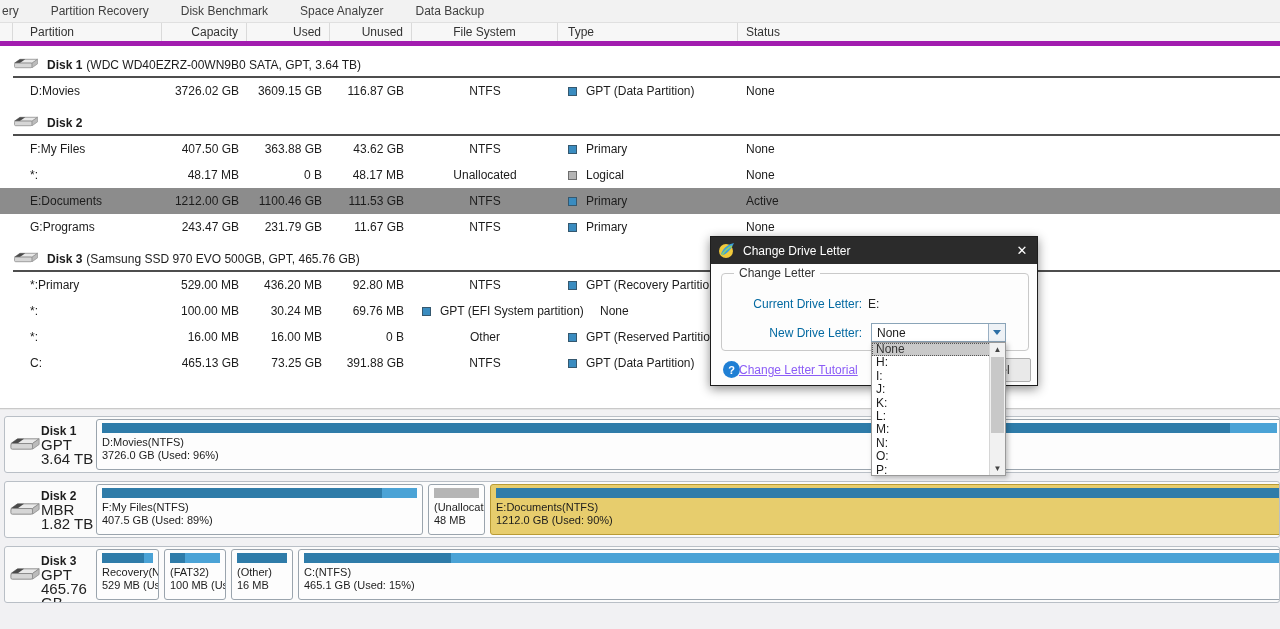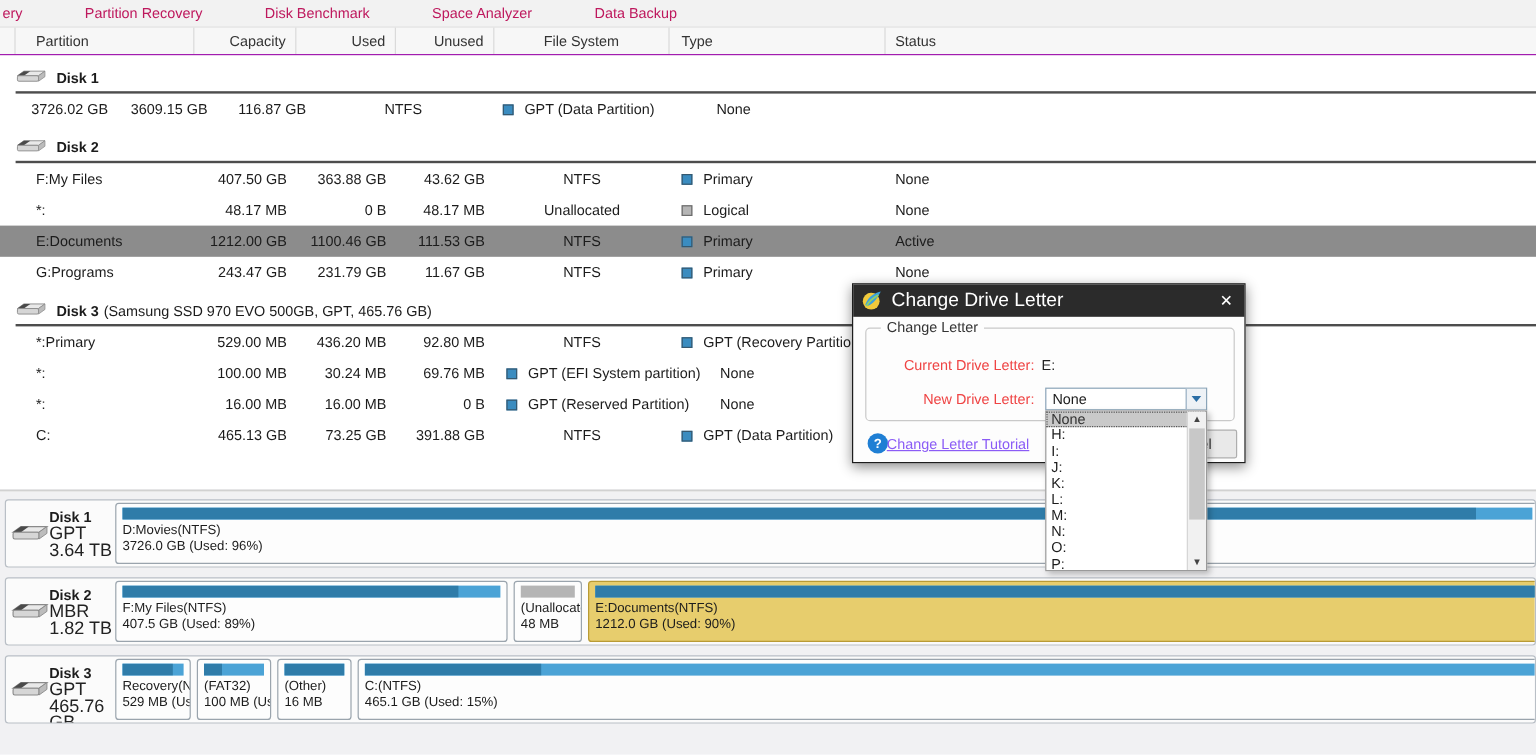--- a/index.html
+++ b/index.html
@@ -3,25 +3,25 @@
 <meta charset="utf-8">
 <style>
   * { box-sizing: border-box; margin: 0; padding: 0; }
   html,body { width:1280px; height:629px; overflow:hidden; }
   body {
     font-family: "Liberation Sans", sans-serif;
     font-size: 12px; color: #1c1c1c; background: #fff; position: relative;
   }
   
   .menubar { height:22px; background:#f2f2f2; display:flex; align-items:center; }
-  .menubar .mitem { padding:0 26px; color:#be185d; cursor:default; }
+  .menubar .mitem { padding:0 16px; color:#404040; cursor:default; }
   .menubar .mitem:first-child { padding-left:2px; }
   
   .thead { display:flex; height:24px; background:#f7f7f7; border-top:1px solid #e0e0e0;
-           border-bottom:1px solid #a21caf; align-items:center; }
+           border-bottom:5px solid #a21caf; align-items:center; }
   .thead .cell { border-right:1px solid #dadada; height:100%; display:flex; align-items:center; color:#333; }
   .col-gutter { width:13px; }
   .col-part   { width:149px; padding-left:17px; }
   .col-cap    { width:85px;  justify-content:flex-end; padding-right:8px; }
   .col-used   { width:83px;  justify-content:flex-end; padding-right:8px; }
   .col-unused { width:82px;  justify-content:flex-end; padding-right:8px; }
   .col-fs     { width:146px; justify-content:center; }
   .col-type   { width:180px; padding-left:10px; }
   .col-status { flex:1; padding-left:8px; border-right:none !important; }
   .disk-header { display:flex; align-items:center; height:24px; margin-top:8px;
@@ -50,27 +50,27 @@
   .pbar { height:10px; background:#4ba3d6; margin-bottom:3px; position:relative; overflow:hidden; }
   .pbar .fill { position:absolute; left:0; top:0; bottom:0; background:#2f7ca9; }
   .pbar.unalloc { background:#b5b5b5; }
   .pblock .l1, .pblock .l2 { font-size:11px; line-height:13px; white-space:nowrap; }
   
   .dialog { position:absolute; left:710px; top:236px; width:328px; height:150px;
             background:#fdfdfd; border:1px solid #1d1d1d; z-index:10;
             box-shadow:0 3px 10px rgba(0,0,0,.45); }
   .dtitle { height:27px; background:#2b2b2b; color:#fff; display:flex; align-items:center; }
   .dtitle .dticon { margin:0 8px 0 7px; display:flex; }
-  .dtitle .dtext { flex:1; font-size:16px; }
+  .dtitle .dtext { flex:1; font-size:12px; }
   .dclose { width:30px; text-align:center; color:#fff; font-size:13px; cursor:default; }
   .groupbox { position:absolute; left:10px; top:36px; width:308px; height:78px;
               border:1px solid #c9c9c9; border-radius:4px; }
   .grouplabel { position:absolute; top:-8px; left:12px; background:#fdfdfd; padding:0 5px; color:#333; }
   .frow { position:absolute; height:19px; display:flex; align-items:center; }
-  .frow .flabel { width:147px; text-align:right; padding-right:6px; color:#ef4444; }
+  .frow .flabel { width:147px; text-align:right; padding-right:6px; color:#0369a1; }
   .curval { font-size:12px; color:#222; }
   .combo { position:absolute; left:160px; top:86px; width:135px; height:19px;
            border:1px solid #8aa4b8; background:#fff; display:flex; align-items:center; }
   .combo .cval { flex:1; padding-left:5px; }
   .combo .cbtn { width:17px; height:100%; border-left:1px solid #9ab0c4;
                  background:#eef2f6; display:flex; align-items:center; justify-content:center; }
   .arrow-down { width:0; height:0; border-left:4px solid transparent; border-right:4px solid transparent;
                 border-top:5px solid #2b6ea5; }
   .droplist { position:absolute; left:160px; top:105px; width:135px; height:134px; background:#fff;
               border:1px solid #9a9a9a; z-index:12; box-shadow:2px 2px 5px rgba(0,0,0,.25); }
@@ -115,23 +115,25 @@
 
 <div id="rows">
     <div class="disk-header">
       <span><svg width="26" height="13" viewBox="0 0 34 17">
           <polygon points="2,8 9,3 32,3 25,8" fill="#e9e9e9" stroke="#8a8a8a" stroke-width="1"></polygon>
           <polygon points="2,8 9,3 16,3 9,8" fill="#4a4a4a"></polygon>
           <rect x="2" y="8" width="23" height="6" rx="1.5" fill="#d6d6d6" stroke="#8a8a8a"></rect>
           <polygon points="25,8 32,3 32,9 25,14" fill="#bcbcbc" stroke="#8a8a8a" stroke-width="0.8"></polygon>
         </svg></span>
       <span class="dname">Disk 1</span>
-    </div>
-    <div class="prow">
-      <div class="cell col-gutter"></div>
+      <span class="dinfo">(WDC WD40EZRZ-00WN9B0 SATA, GPT, 3.64 TB)</span>
+    </div>
+    <div class="prow">
+      <div class="cell col-gutter"></div>
+      <div class="cell col-part">D:Movies</div>
       <div class="cell col-cap">3726.02 GB</div>
       <div class="cell col-used">3609.15 GB</div>
       <div class="cell col-unused">116.87 GB</div>
       <div class="cell col-fs">NTFS</div>
       <div class="cell col-type">
         <span class="typeicon"></span>
         <span>GPT (Data Partition)</span>
       </div>
       <div class="cell col-status">None</div>
     </div>
@@ -230,20 +232,21 @@
         <span>GPT (EFI System partition)</span>
       </div>
       <div class="cell col-status">None</div>
     </div>
     <div class="prow">
       <div class="cell col-gutter"></div>
       <div class="cell col-part">*:</div>
       <div class="cell col-cap">16.00 MB</div>
       <div class="cell col-used">16.00 MB</div>
       <div class="cell col-unused">0 B</div>
+      <div class="cell col-fs">Other</div>
       <div class="cell col-type">
         <span class="typeicon"></span>
         <span>GPT (Reserved Partition)</span>
       </div>
       <div class="cell col-status">None</div>
     </div>
     <div class="prow">
       <div class="cell col-gutter"></div>
       <div class="cell col-part">C:</div>
       <div class="cell col-cap">465.13 GB</div>

